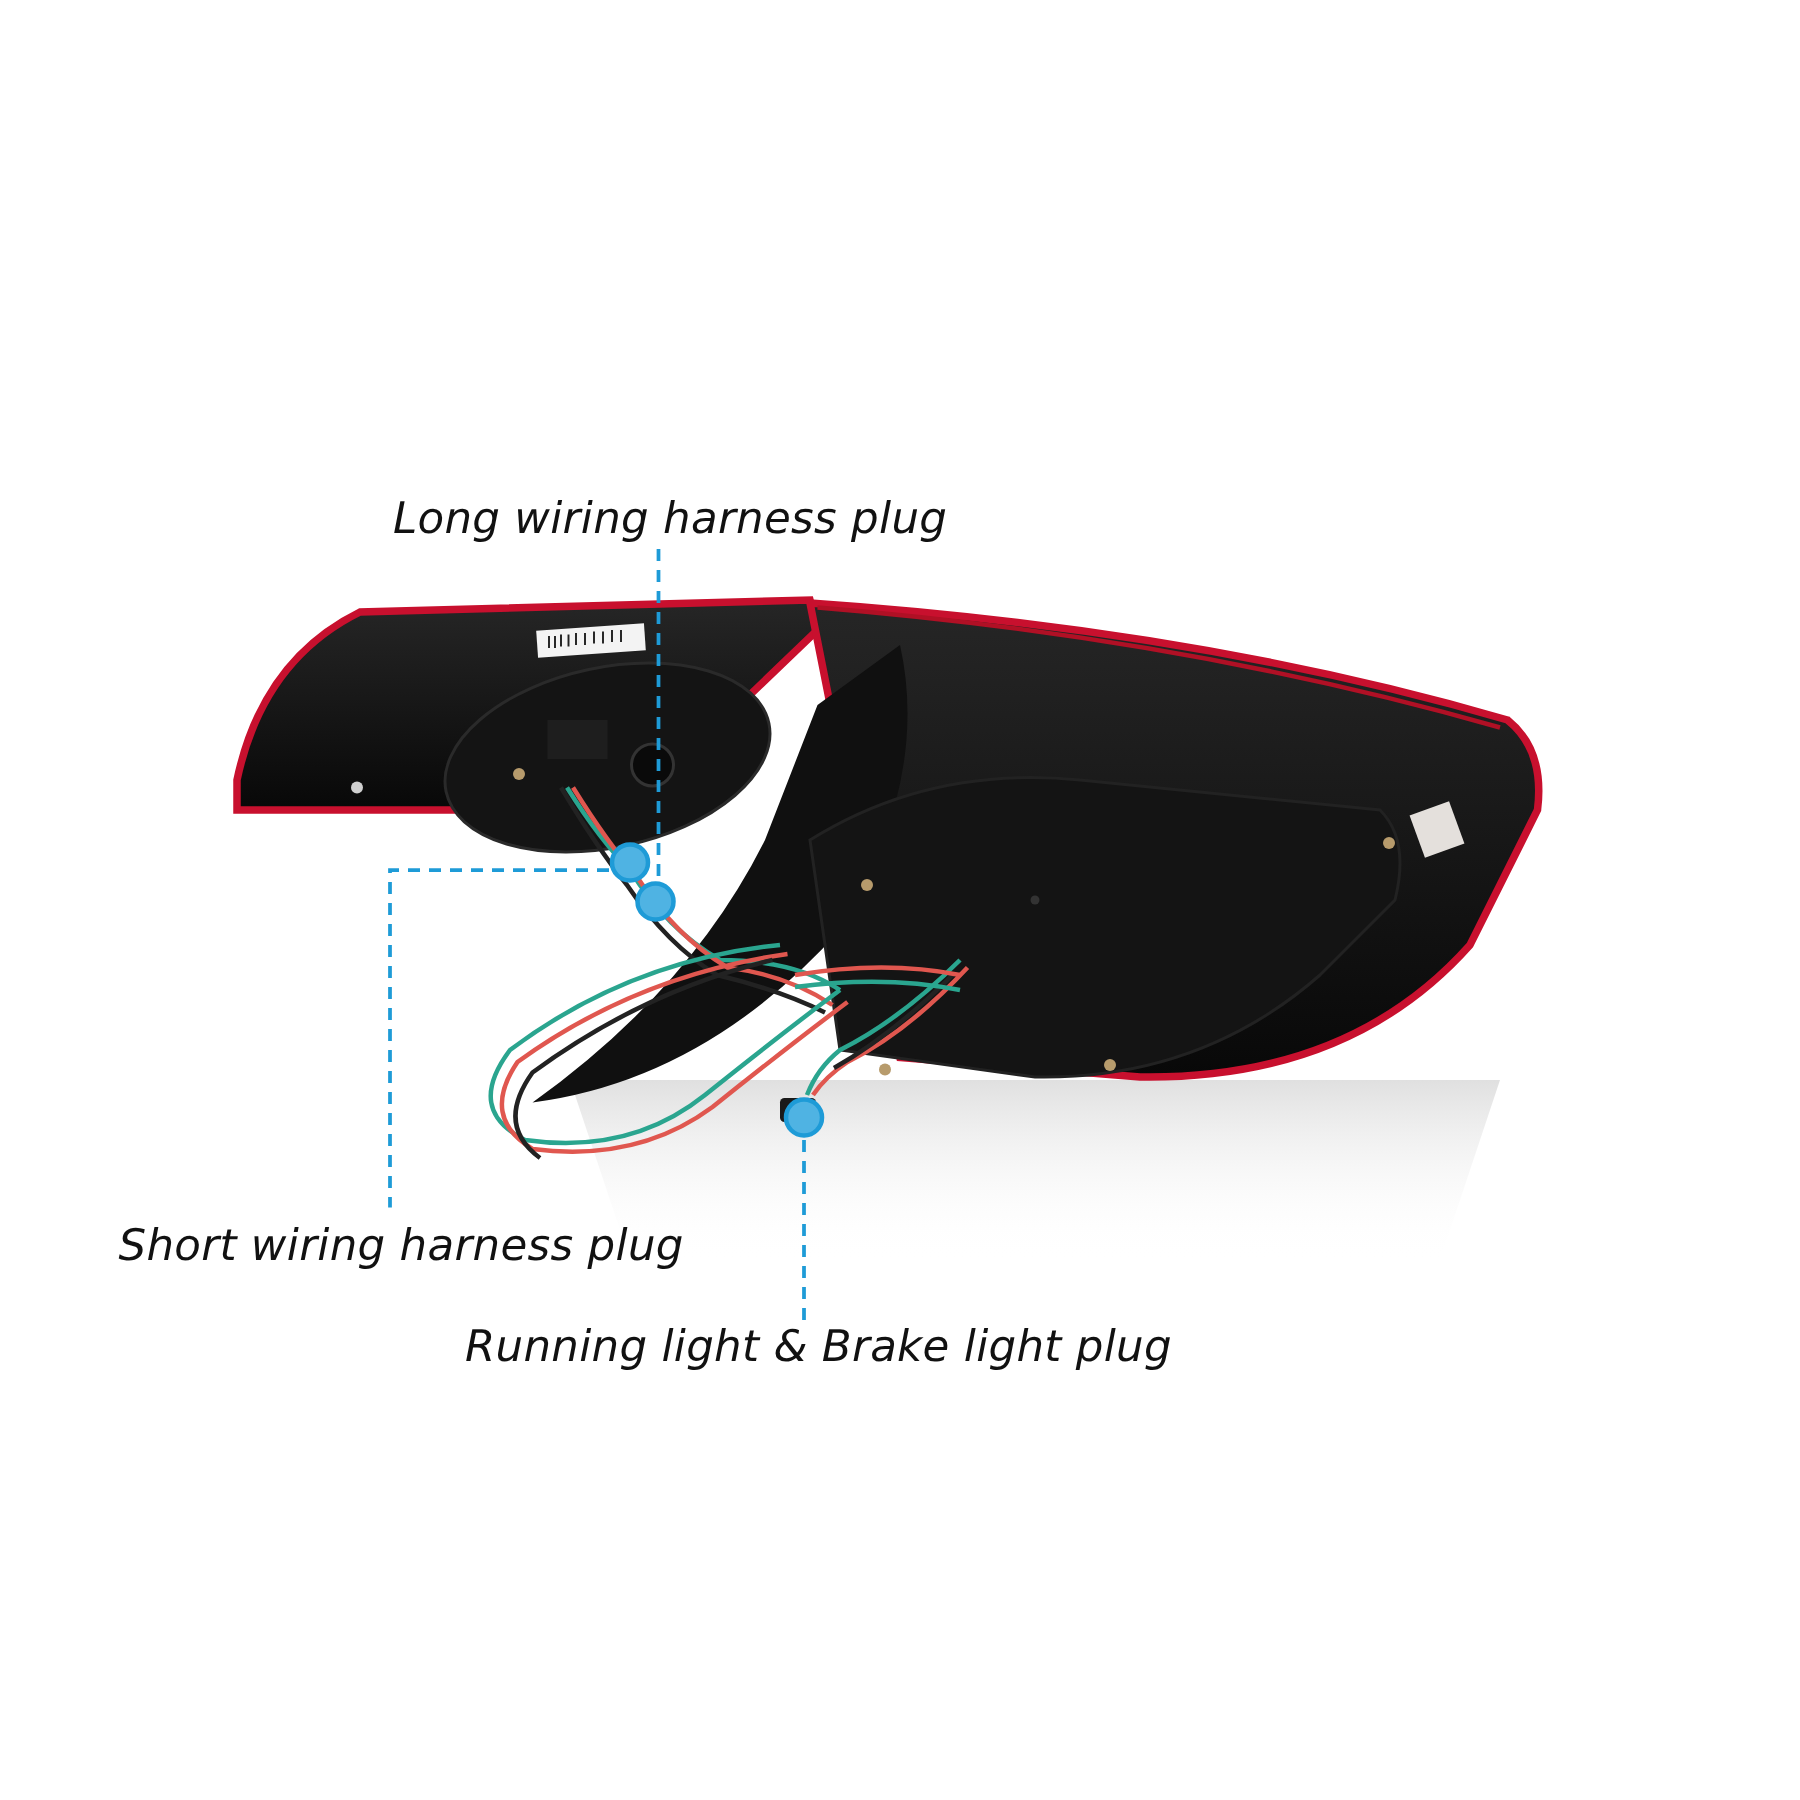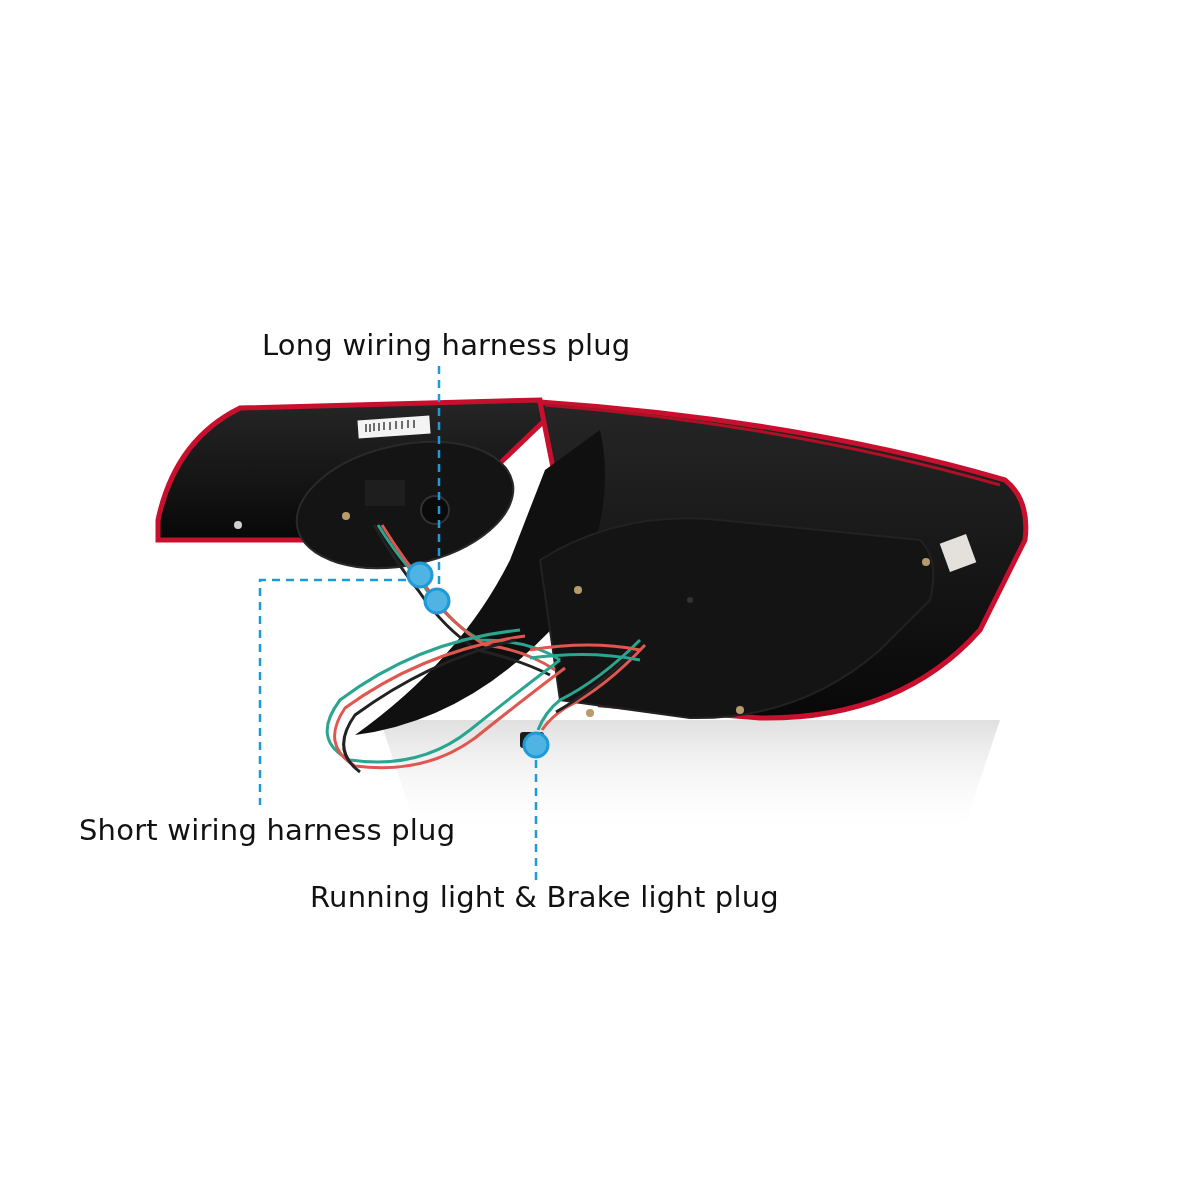--- a/index.html
+++ b/index.html
@@ -1,17 +1,17 @@
 <!DOCTYPE html>
 <html><head>
 <meta charset="utf-8">
 <style>
   html, body { margin:0; padding:0; background:#ffffff; }
   body { width:1200px; height:1200px; position:relative; overflow:hidden; font-family:"DejaVu Sans", sans-serif; }
-  .stage { position:absolute; left:0; top:0; width:976px; height:1200px; }
+  .stage { position:absolute; left:0; top:0; width:976px; height:1200px;font-style:italic; }
   .label { position:absolute; color:#111111; font-size:29px; letter-spacing:0.2px; white-space:nowrap; font-family:"DejaVu Sans", sans-serif; }
   svg { position:absolute; left:0; top:0; }
 </style>
 </head>
 <body>
 
 <div class="stage">
   <svg width="1200" height="1200" viewBox="0 0 1200 1200">
     <defs>
       <linearGradient id="refl" x1="0" y1="0" x2="0" y2="1">

